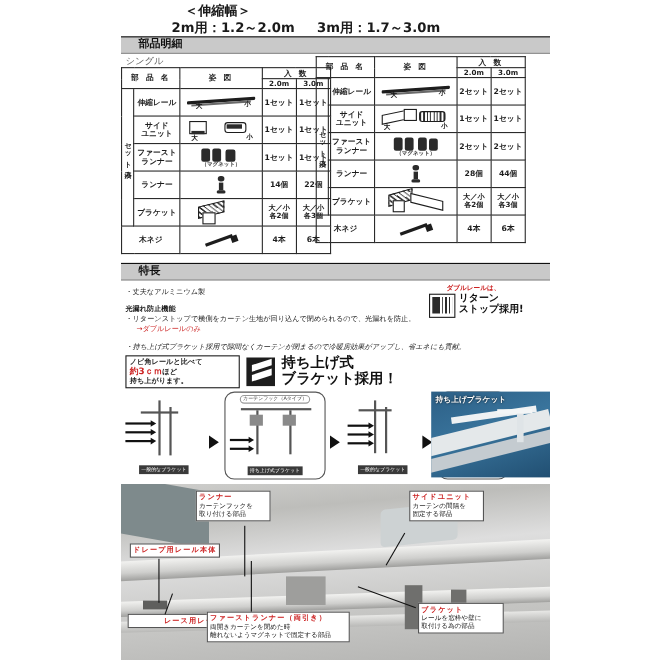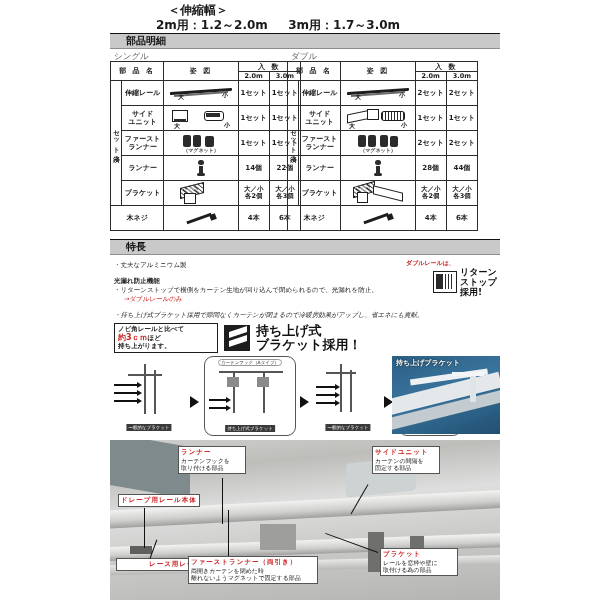--- a/index.html
+++ b/index.html
@@ -84,21 +84,21 @@
   .ft-red{color:#cc2222;font-size:6.5px;}
   .f-line1{position:absolute;left:4px;top:6px;}
   .f-line2{position:absolute;left:4px;top:22px;}
   .f-line3{position:absolute;left:4px;top:31px;width:300px;}
   .f-line4{position:absolute;left:14px;top:40px;}
   .f-line5{position:absolute;left:4px;top:56px;width:330px;font-style:italic;}
 
   
   .badge-rs{position:absolute;right:2px;top:4px;width:108px;}
   .badge-rs .rs-top{color:#cc2222;font-size:6px;font-weight:bold;line-height:8px;margin-left:16px;}
-  .badge-rs .rs-row{display:flex;align-items:center;gap:3px;margin-left:43px;}
+  .badge-rs .rs-row{display:flex;gap:3px;}
   .rs-ico{width:22px;height:20px;border:1.5px solid #1d1d1d;position:relative;background:#fff;flex:0 0 auto;}
   .rs-ico:before{content:"";position:absolute;left:2px;top:2px;width:7px;height:15px;background:#2b2b2b;}
   .rs-ico:after{content:"";position:absolute;left:11px;top:2px;width:9px;height:15px;
     background:repeating-linear-gradient(90deg,#2b2b2b 0 1px,#fff 1px 3px);}
   .rs-txt{font-size:9px;font-weight:bold;line-height:10px;color:#111;}
 
   
   .lift-row{position:absolute;left:4px;top:68px;display:flex;align-items:center;gap:6px;}
   .lift-note{border:1.5px solid #1d1d1d;padding:1px 3px;width:96px;background:#fff;}
   .lift-note div{font-size:6.5px;line-height:8.5px;font-weight:bold;color:#1d1d1d;}
@@ -277,21 +277,20 @@
                   </div>
           </td>
           <td class="qty">4本</td>
           <td class="qty">6本</td>
         </tr>
       </tbody>
           </table>
     </div>
 
     <div class="tblwrap">
-      <div class="tbl-cap">ダブル</div>
       <table class="parts">
         <colgroup>
               <col class="c-set">
               <col class="c-name">
               <col class="c-fig">
               <col class="c-q">
               <col class="c-q">
             </colgroup>
         <tbody>
               <tr>

